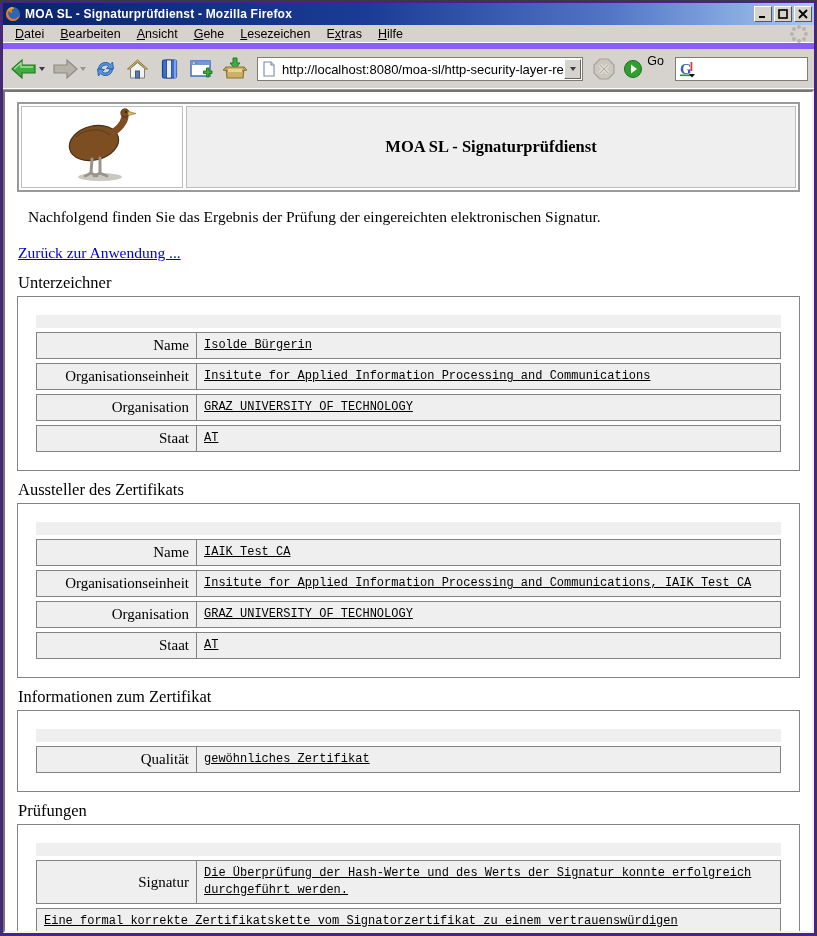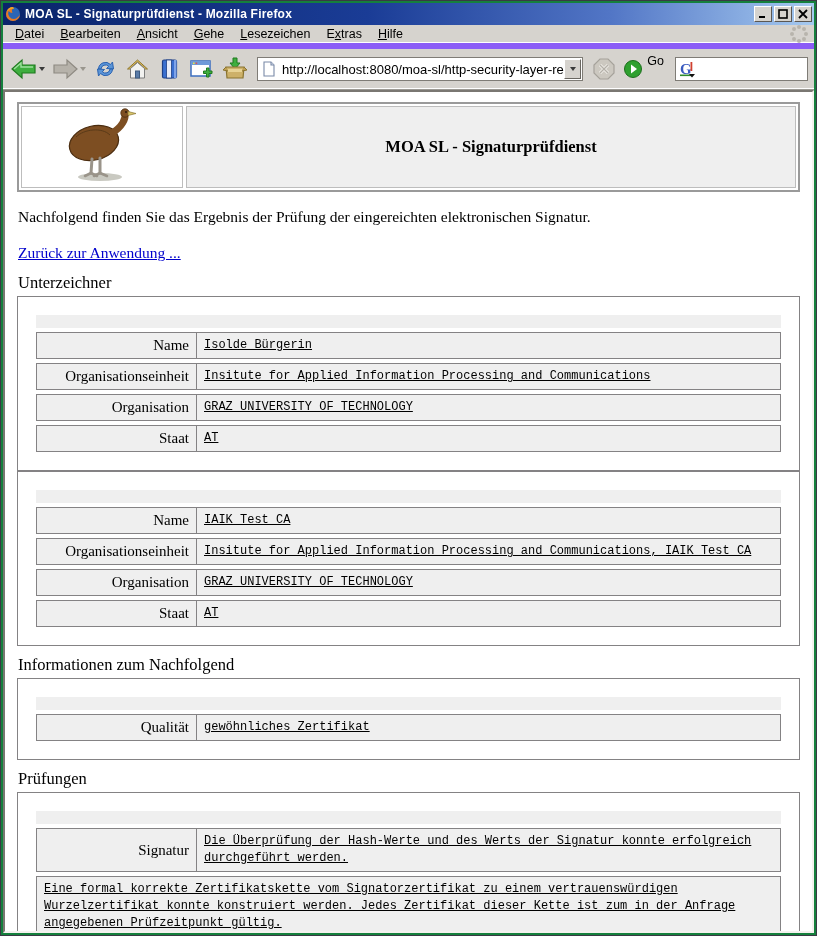--- a/index.html
+++ b/index.html
@@ -1,19 +1,19 @@
 <!DOCTYPE html>
 <html><head>
 <meta charset="utf-8">
 <style>
   * { box-sizing: border-box; margin: 0; padding: 0; }
   html,body { width:817px; height:936px; overflow:hidden; background:#fff;
               font-family:"Liberation Sans", sans-serif; }
 
-  .window { width:817px; height:936px; background:#15803d;
+  .window { width:817px; height:936px; background:#4c1d95;
             border:1px solid #3a3a44; padding:2px; display:flex; flex-direction:column;justify-content:space-between; }
 
   
   .titlebar { height:22px; flex:0 0 22px; display:flex; align-items:center; padding:0 2px;
               background:linear-gradient(90deg,#0a246a 0%,#1a3c96 45%,#5276c6 75%,#a6caf0 100%); }
   .ff-icon { width:16px; height:16px; margin-right:4px; flex:0 0 16px; }
   .title-text { color:#fff; font-weight:bold; font-size:12px; letter-spacing:.2px;
                 flex:1; white-space:nowrap; overflow:hidden; }
   .win-btns { display:flex; gap:2px; }
   .wbtn { width:18px; height:16px; background:#d6d3ce; display:flex; align-items:center; justify-content:center;
@@ -51,21 +51,21 @@
               overflow:hidden; padding:10px 12px 6px 12px;
               font-family:"Liberation Serif", serif; color:#000; }
 
   .page-header { border:2px solid #9a9a9a; background:#fff; display:flex; gap:3px; padding:2px; height:90px; }
   .logo-cell { width:162px; flex:0 0 162px; background:#fff; border:1px solid #bdbdbd;
                display:flex; align-items:center; justify-content:center; }
   .title-cell { flex:1; background:#efefef; border:1px solid #bdbdbd;
                 display:flex; align-items:center; justify-content:center; }
   .page-title { font-weight:bold; font-size:16.5px; }
 
-  .intro { font-size:15.5px; margin:16px 0 14px 1px; }
+  .intro { font-size:15.5px; margin:16px 0 14px 11px; }
   .applink { color:#0000cc; text-decoration:underline; font-size:15.5px; cursor:pointer; }
   .toplink { display:inline-block; margin:4px 0 2px 1px; }
 
   h2.sect { font-size:16.5px; font-weight:normal; margin:9px 0 3px 1px; }
 
   .tbl { border:1px solid #848284; padding:18px; background:#fff; }
   .band { height:13px; background:#efefef; }
   .drow { display:flex; border:1px solid #848284; background:#efefef; margin-top:4px; align-items:stretch; }
   .lbl { width:160px; flex:0 0 160px; border-right:1px solid #848284; text-align:right;
          padding:3px 7px; font-size:15px; display:flex; align-items:center; justify-content:flex-end; }
@@ -255,20 +255,21 @@
         <div class="lbl">Organisation</div>
         <div class="val">GRAZ UNIVERSITY OF TECHNOLOGY</div>
       </div>
       <div class="drow">
         <div class="lbl">Staat</div>
         <div class="val">AT</div>
       </div>
     </div>
 
     
+    <h2 class="sect">Aussteller des Zertifikats</h2>
     <div class="tbl">
       <div class="band"></div>
       <div class="drow">
         <div class="lbl">Name</div>
         <div class="val">IAIK Test CA</div>
       </div>
       <div class="drow">
         <div class="lbl">Organisationseinheit</div>
         <div class="val">Insitute for Applied Information Processing and Communications, IAIK Test CA</div>
       </div>
@@ -276,21 +277,21 @@
         <div class="lbl">Organisation</div>
         <div class="val">GRAZ UNIVERSITY OF TECHNOLOGY</div>
       </div>
       <div class="drow">
         <div class="lbl">Staat</div>
         <div class="val">AT</div>
       </div>
     </div>
 
     
-    <h2 class="sect">Informationen zum Nachfolgend</h2>
+    <h2 class="sect">Informationen zum Zertifikat</h2>
     <div class="tbl">
       <div class="band"></div>
       <div class="drow">
         <div class="lbl">Qualität</div>
         <div class="val">gewöhnliches Zertifikat</div>
       </div>
     </div>
 
     
     <h2 class="sect">Prüfungen</h2>

